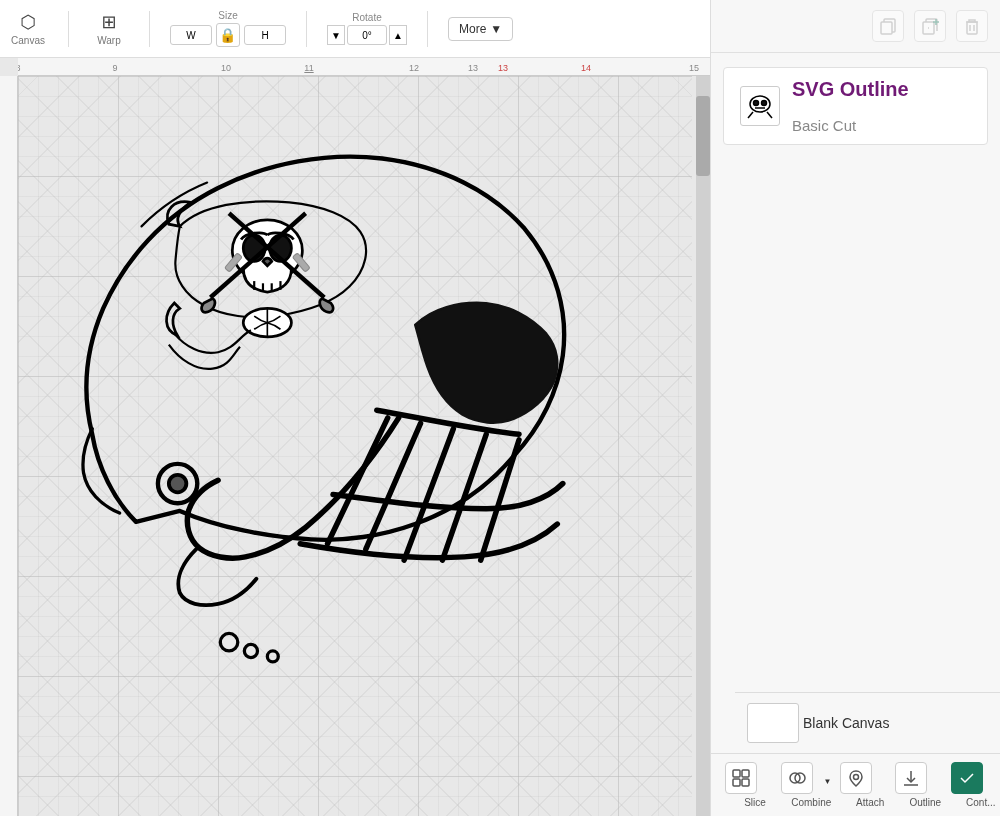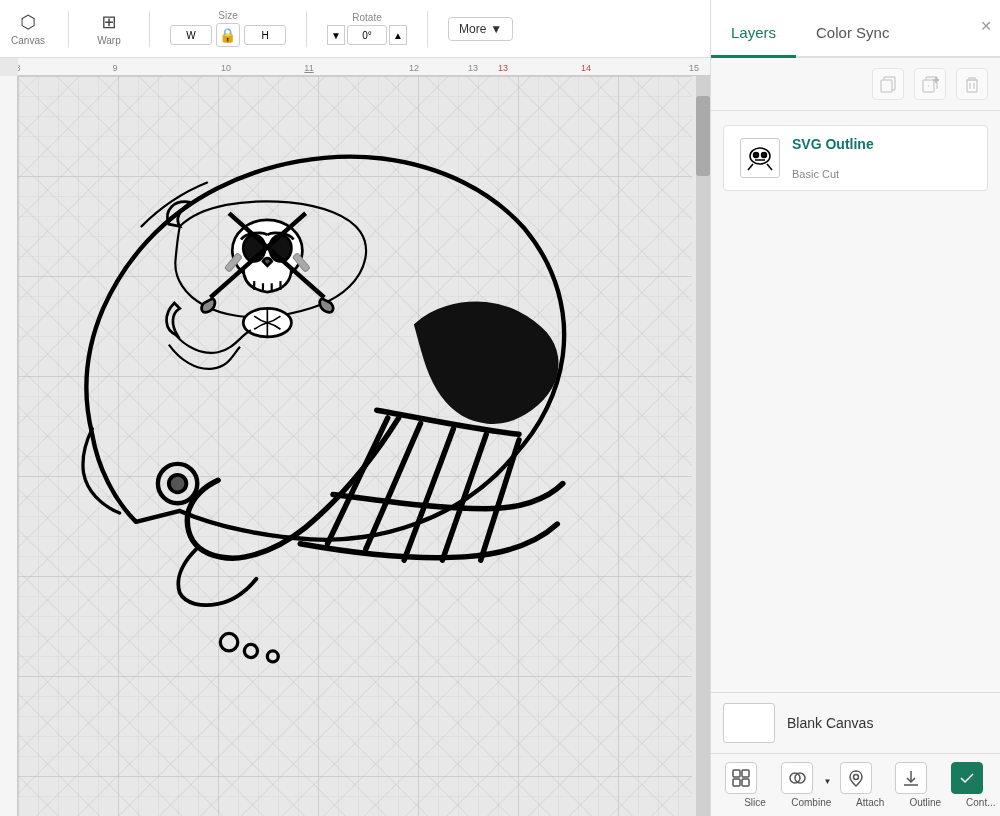--- a/index.html
+++ b/index.html
@@ -264,38 +264,39 @@
       border-radius: 3px;
       background: #fff;
       display: flex; align-items: center; justify-content: center;
       flex-shrink: 0;
     }
     .layer-info {
       display: flex;
       flex-direction: column;
     }
     .layer-name {
-      font-size: 14px;
+      font-size: 20px;
       font-weight: 600;
-      color: #0f766e;
+      color: #701a75;
     }
     .layer-type {
-      font-size: 11px;
+      font-size: 15px;
       color: #888;
       margin-top: 16px;
     }
 
     
     #blank-canvas-section {
       padding: 10px 12px;
       border-top: 1px solid #ddd;
       display: flex;
       align-items: center;
-      gap: 12px;
+      gap: 4px;
       background: #f7f7f7;
+      margin-left: 24px;
     }
     .blank-canvas-thumb {
       width: 52px; height: 40px;
       border: 1px solid #ccc;
       border-radius: 3px;
       background: #fff;
       flex-shrink: 0;
     }
     .blank-canvas-label {
       font-size: 14px;
@@ -499,29 +500,20 @@
     </svg>
   </div>
 
   <div id="scrollbar-right">
     <div id="scrollbar-thumb"></div>
   </div>
 </div>
 
 <div id="right-panel">
 
-  <div id="panel-tabs" style="position:relative;">
-    <div class="panel-tab active">
-      <span>Layers</span>
-    </div>
-    <div class="panel-tab">
-      <span>Color Sync</span>
-    </div>
-    <span class="panel-tab-close">✕</span>
-  </div>
 
   <div id="panel-toolbar">
     <div class="panel-tool-icon disabled">
       <svg width="18" height="18" viewBox="0 0 18 18" fill="none" stroke="#999" stroke-width="1.5">
         <rect x="2" y="5" width="11" height="12" rx="1"></rect>
         <path d="M5,5 V3 a1,1 0 0,1 1,-1 h9 a1,1 0 0,1 1,1 v11 a1,1 0 0,1 -1,1 h-2"></path>
       </svg>
     </div>
     <div class="panel-tool-icon disabled">
       <svg width="18" height="18" viewBox="0 0 18 18" fill="none" stroke="#999" stroke-width="1.5">

